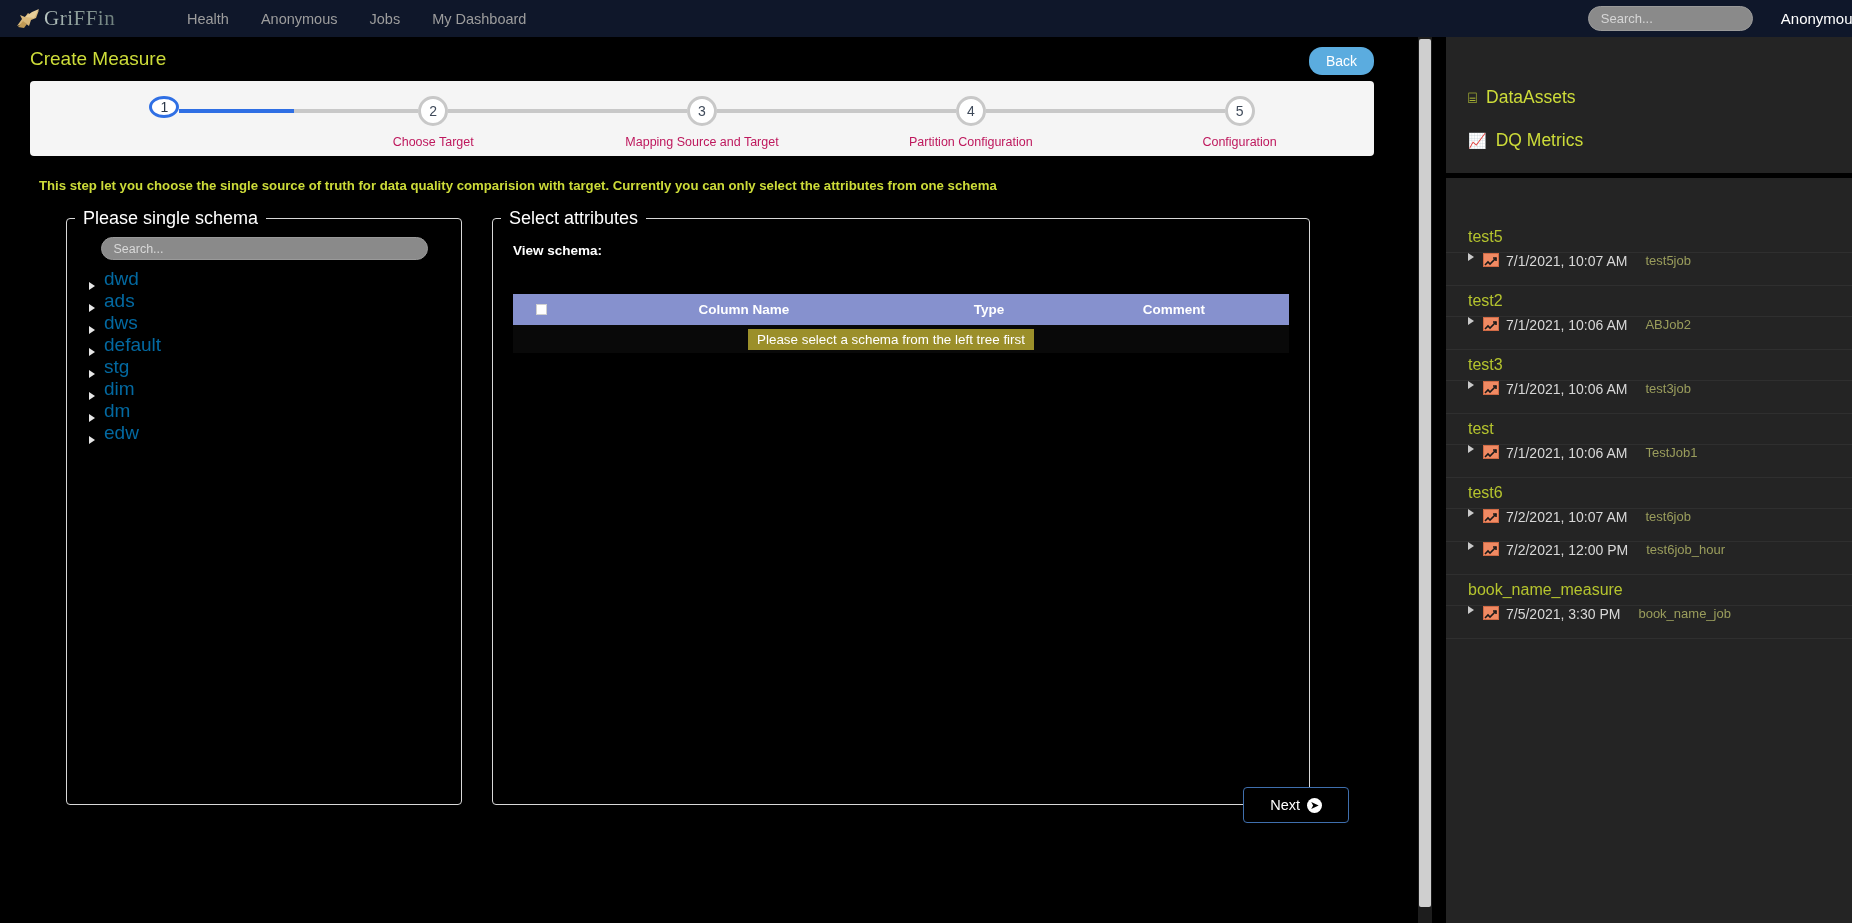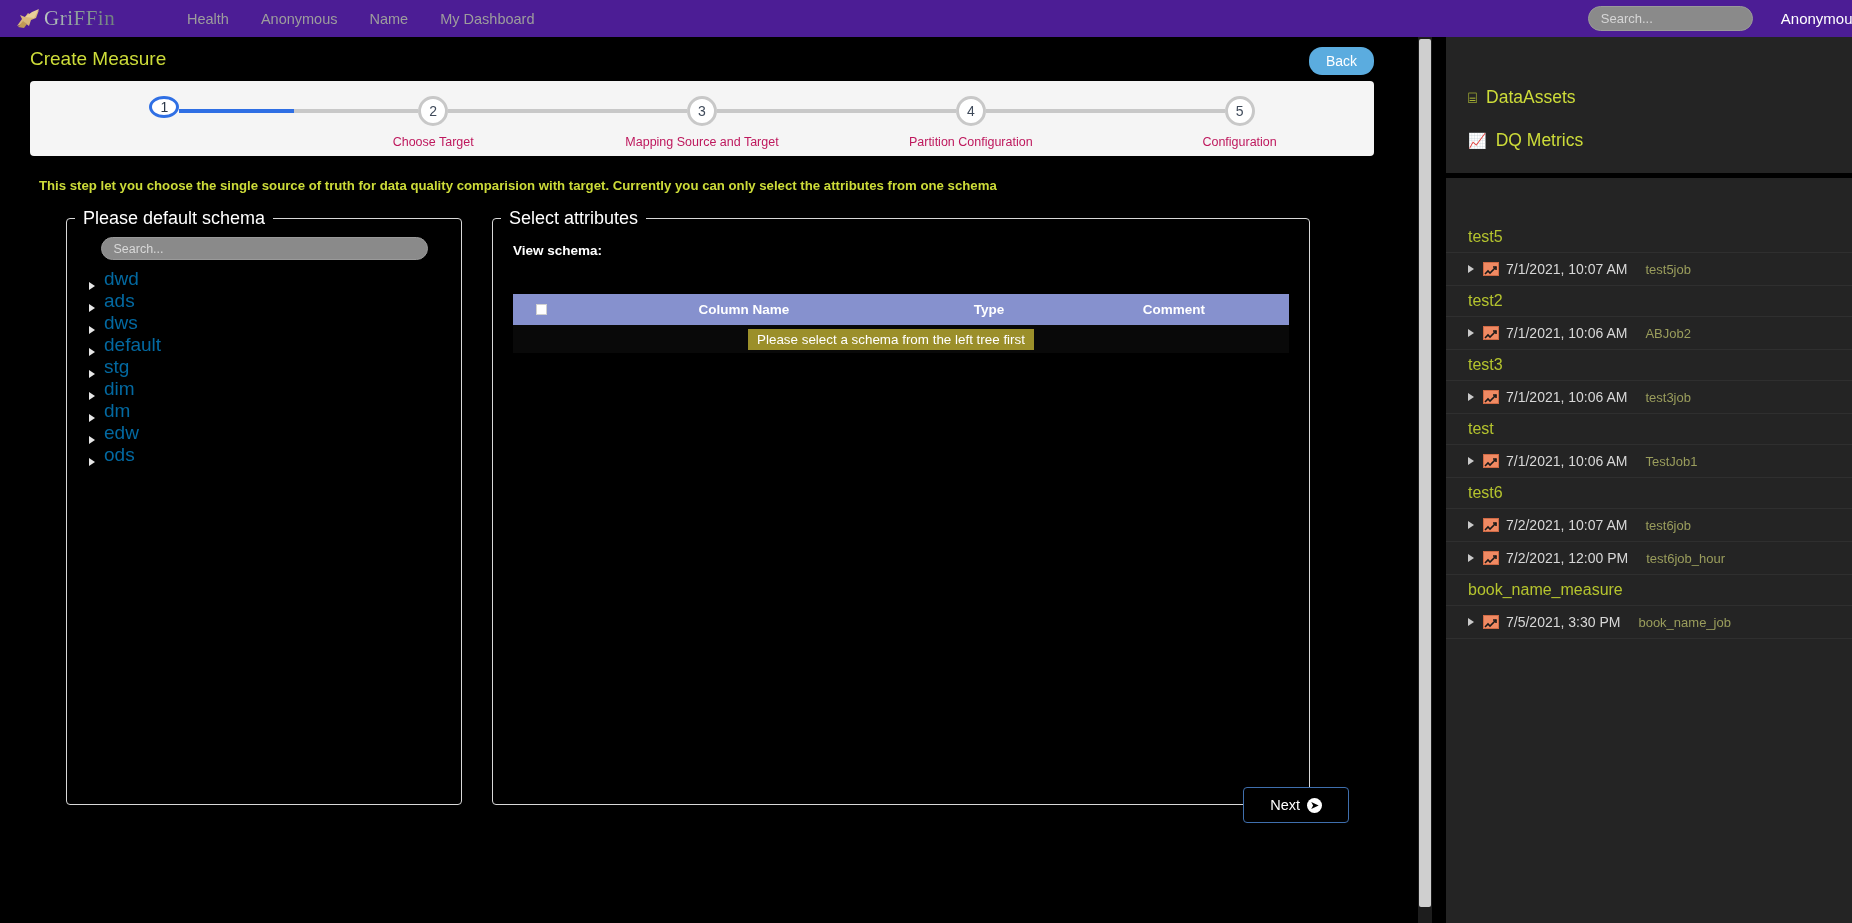--- a/index.html
+++ b/index.html
@@ -7,21 +7,21 @@
     width: 1852px; height: 923px;
     background: #000;
     font-family: "Liberation Sans", sans-serif;
     overflow: hidden;
   }
   #root { position: relative; width: 1852px; height: 923px; background: #000; }
 
   
   .topnav {
     position: absolute; left: 0; top: 0; width: 1852px; height: 37px;
-    background: #4c1d95;
+    background: #0f172a;
     display: flex; align-items: center;
   }
   .brand { display: flex; align-items: center; margin-left: 14px; width: 120px; height: 30px; }
   .brand-logo { width: 28px; height: 26px; position: relative; flex: 0 0 auto; }
   .brand-text {
     font-family: "Liberation Serif", serif;
     font-size: 21px; letter-spacing: .5px;
     background: linear-gradient(90deg,#b9c6c2 0%, #8fa09c 45%, #6f807d 100%);
     -webkit-background-clip: text; background-clip: text; color: transparent;
     margin-left: 2px;
@@ -182,21 +182,21 @@
   .sb-icon { font-size: 15px; line-height: 1; }
   .sidebar-divider { height: 5px; background: #000; margin-top: 16px; }
   .sidebar-gap { height: 44px; }
 
   .measure-list { }
   .measure-group-title {
     color: #b5c42e; font-size: 16px; padding: 6px 10px 6px 22px;
     border-bottom: 1px solid #2f2f2f; cursor: pointer;
   }
   .job-row {
-    display: flex; align-items: center; height: 33px; padding-left: 22px;
+    display: flex; align-items: flex-start; height: 33px; padding-left: 22px;
     border-bottom: 1px solid #2f2f2f; cursor: pointer;
   }
   .job-caret {
     width: 0; height: 0; margin-right: 9px;
     border-left: 6px solid #c9c9c9;
     border-top: 4.5px solid transparent;
     border-bottom: 4.5px solid transparent;
     flex: 0 0 auto;
   }
   .job-icon {
@@ -218,21 +218,21 @@
           <path d="M3 20 L8 13 L6 9 L11 11 L14 7 L18 10 L25 4 L22 12 L17 14 L15 20 L11 17 Z" fill="#d9b87a"></path>
           <path d="M11 11 L18 6 L25 3 L20 12 Z" fill="#e8cf9a"></path>
           <path d="M4 21 L9 15 L13 18 L10 22 Z" fill="#c09a55"></path>
         </svg>
       </span>
       <span class="brand-text">GriFFin</span>
     </div>
     <div class="navlinks">
       <a class="navlink">Health</a>
       <a class="navlink">Anonymous</a>
-      <a class="navlink">Name</a>
+      <a class="navlink">Jobs</a>
       <a class="navlink">My Dashboard</a>
     </div>
     <div class="nav-right">
       <input class="nav-search" type="text" placeholder="Search..." style="">
       <span class="nav-user">Anonymous</span>
     </div>
   </div>
 
   <div class="main">
 
@@ -266,21 +266,21 @@
           <div class="step-line" style="left: 418.2px; width: 238.8px;"></div>
           <div class="step-line" style="left: 687px; width: 238.8px;"></div>
           <div class="step-line" style="left: 955.8px; width: 238.8px;"></div>
         </div>
     </div>
 
     <div class="content-panel">
       <div class="hint">This step let you choose the single source of truth for data quality comparision with target. Currently you can only select the attributes from one schema</div>
 
       <fieldset class="box" id="schema-box">
-        <legend>Please default schema</legend>
+        <legend>Please single schema</legend>
         <input class="schema-search" type="text" placeholder="Search..." style="">
         <div class="tree" id="schema-tree">
             <div class="tree-item">
               <span class="caret"></span>
               <span>dwd</span>
             </div>
             <div class="tree-item">
               <span class="caret"></span>
               <span>ads</span>
             </div>
@@ -300,24 +300,20 @@
               <span class="caret"></span>
               <span>dim</span>
             </div>
             <div class="tree-item">
               <span class="caret"></span>
               <span>dm</span>
             </div>
             <div class="tree-item">
               <span class="caret"></span>
               <span>edw</span>
-            </div>
-            <div class="tree-item">
-              <span class="caret"></span>
-              <span>ods</span>
             </div>
           </div>
       </fieldset>
 
       <fieldset class="box" id="attrs-box">
         <legend>Select attributes</legend>
         <div class="view-schema-label">View schema:</div>
         <div class="attr-table">
           <div class="attr-thead">
             <span class="th-check">

